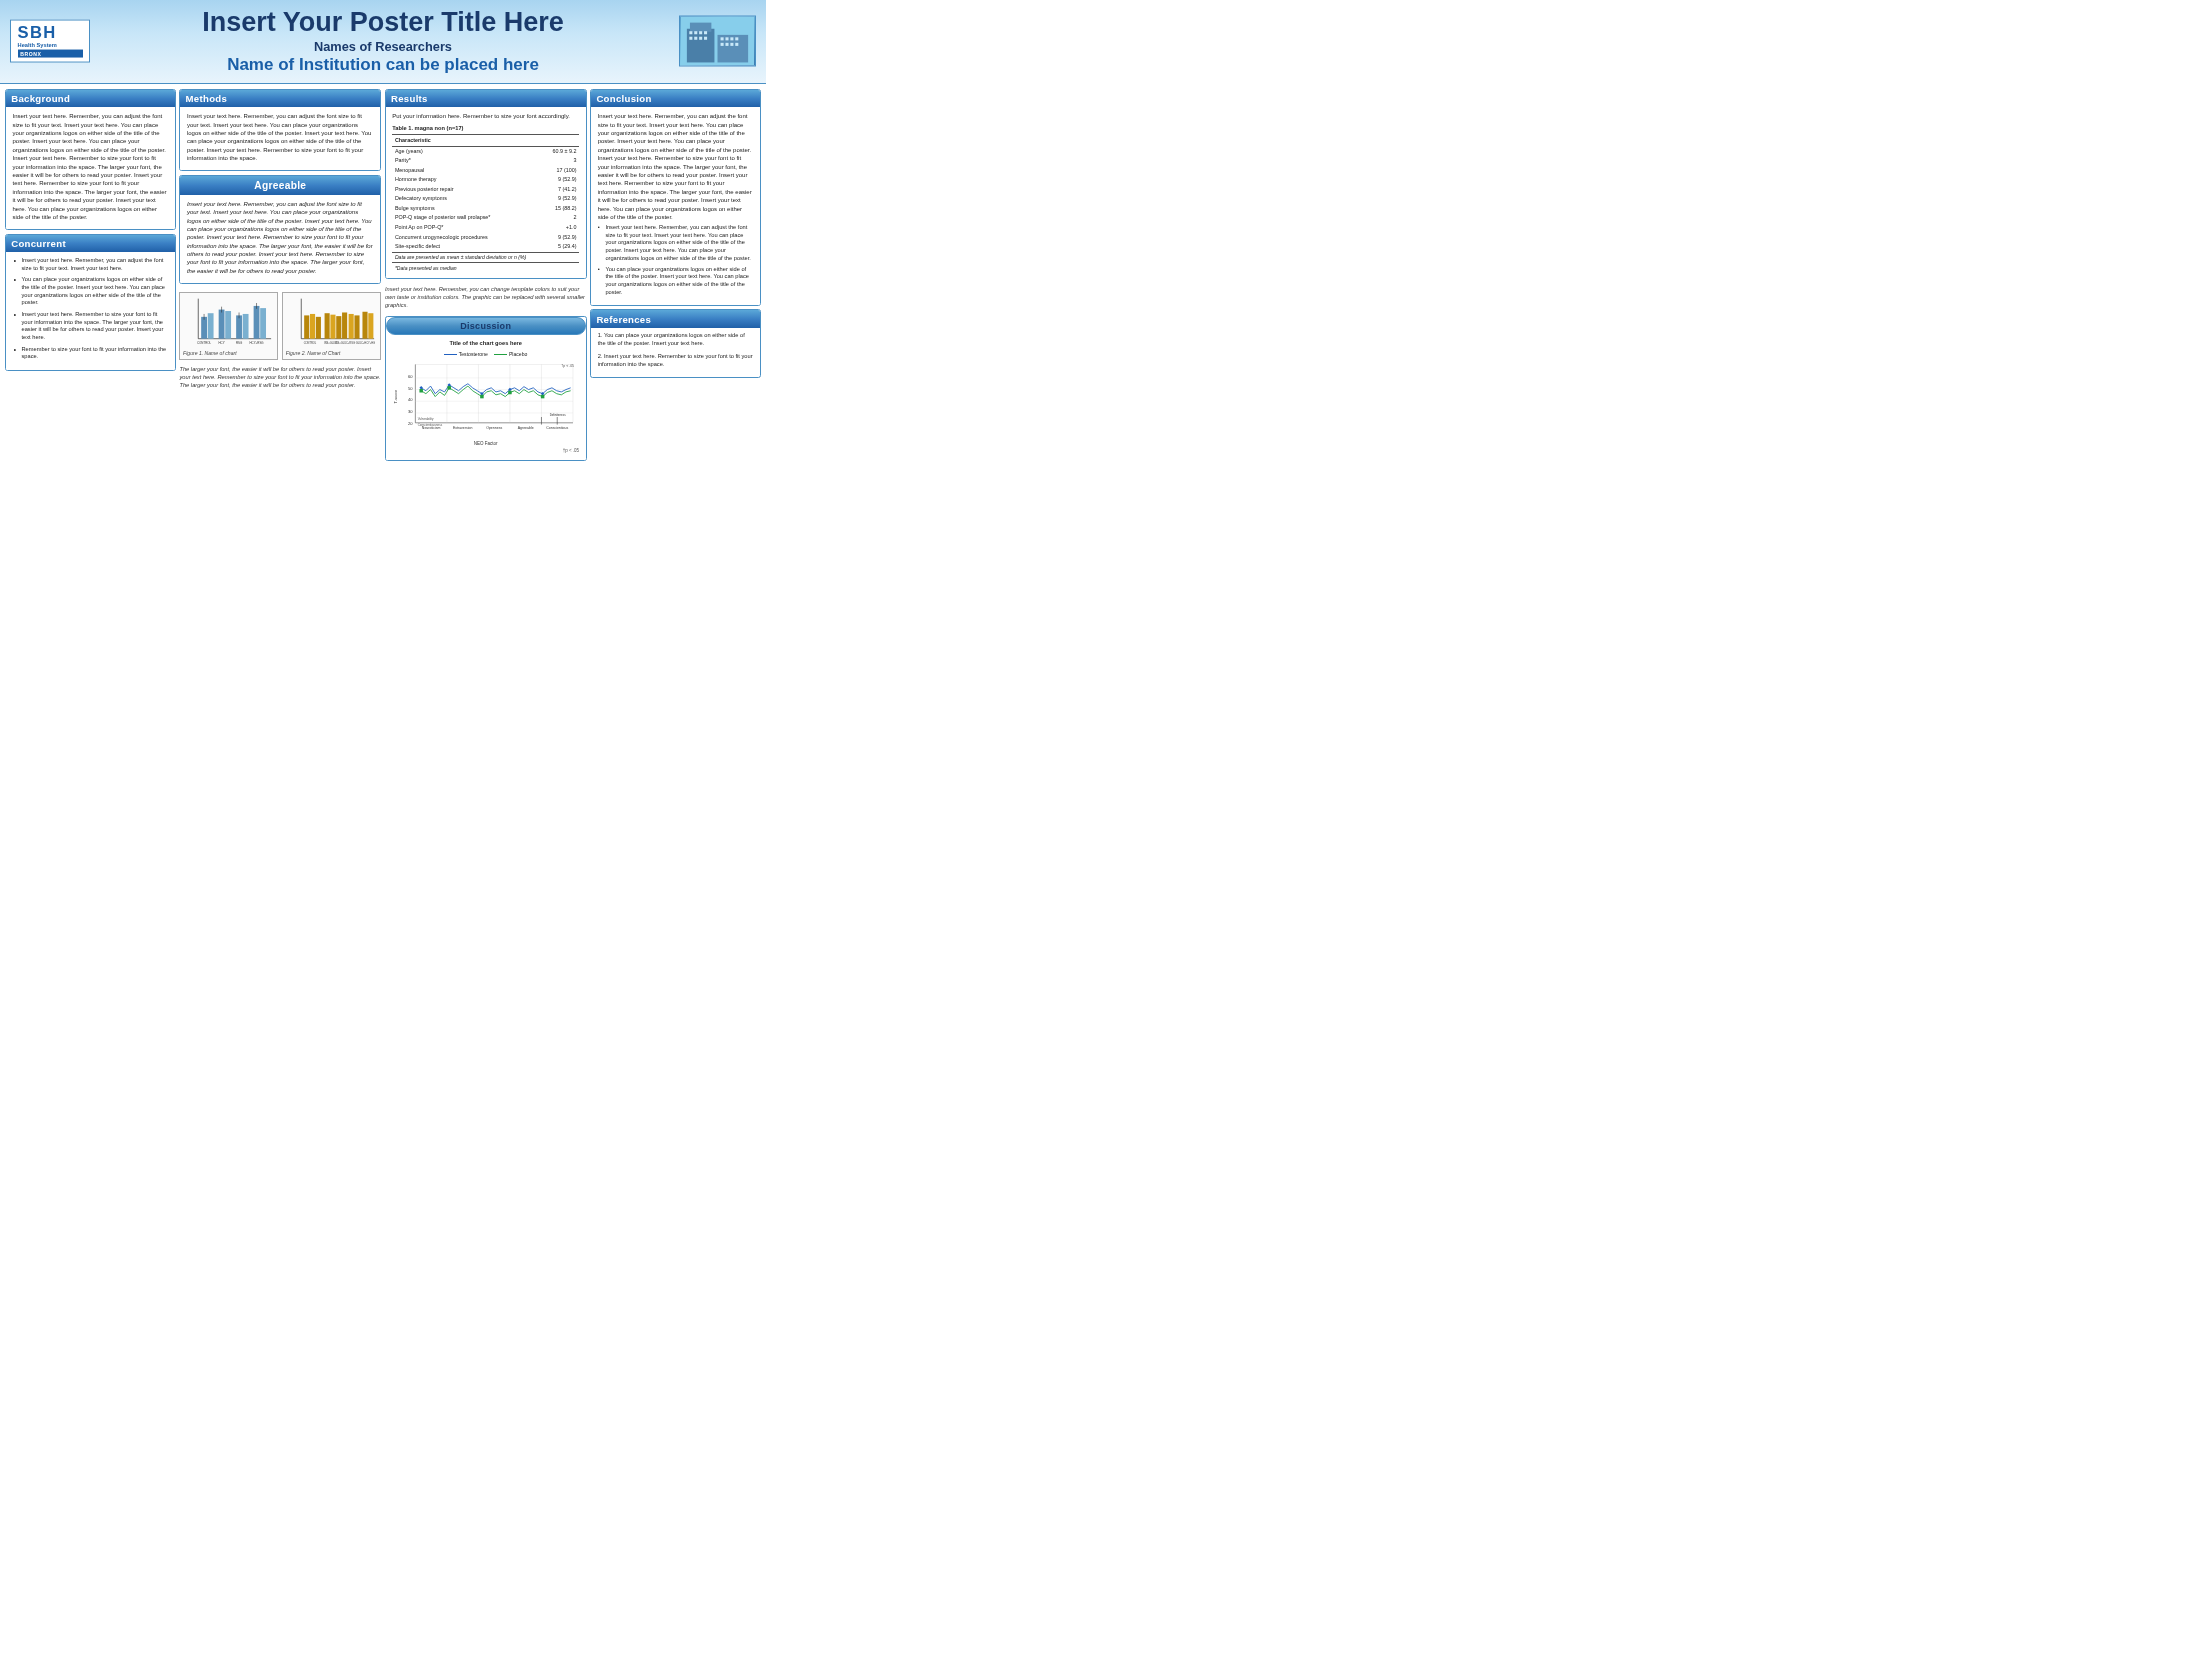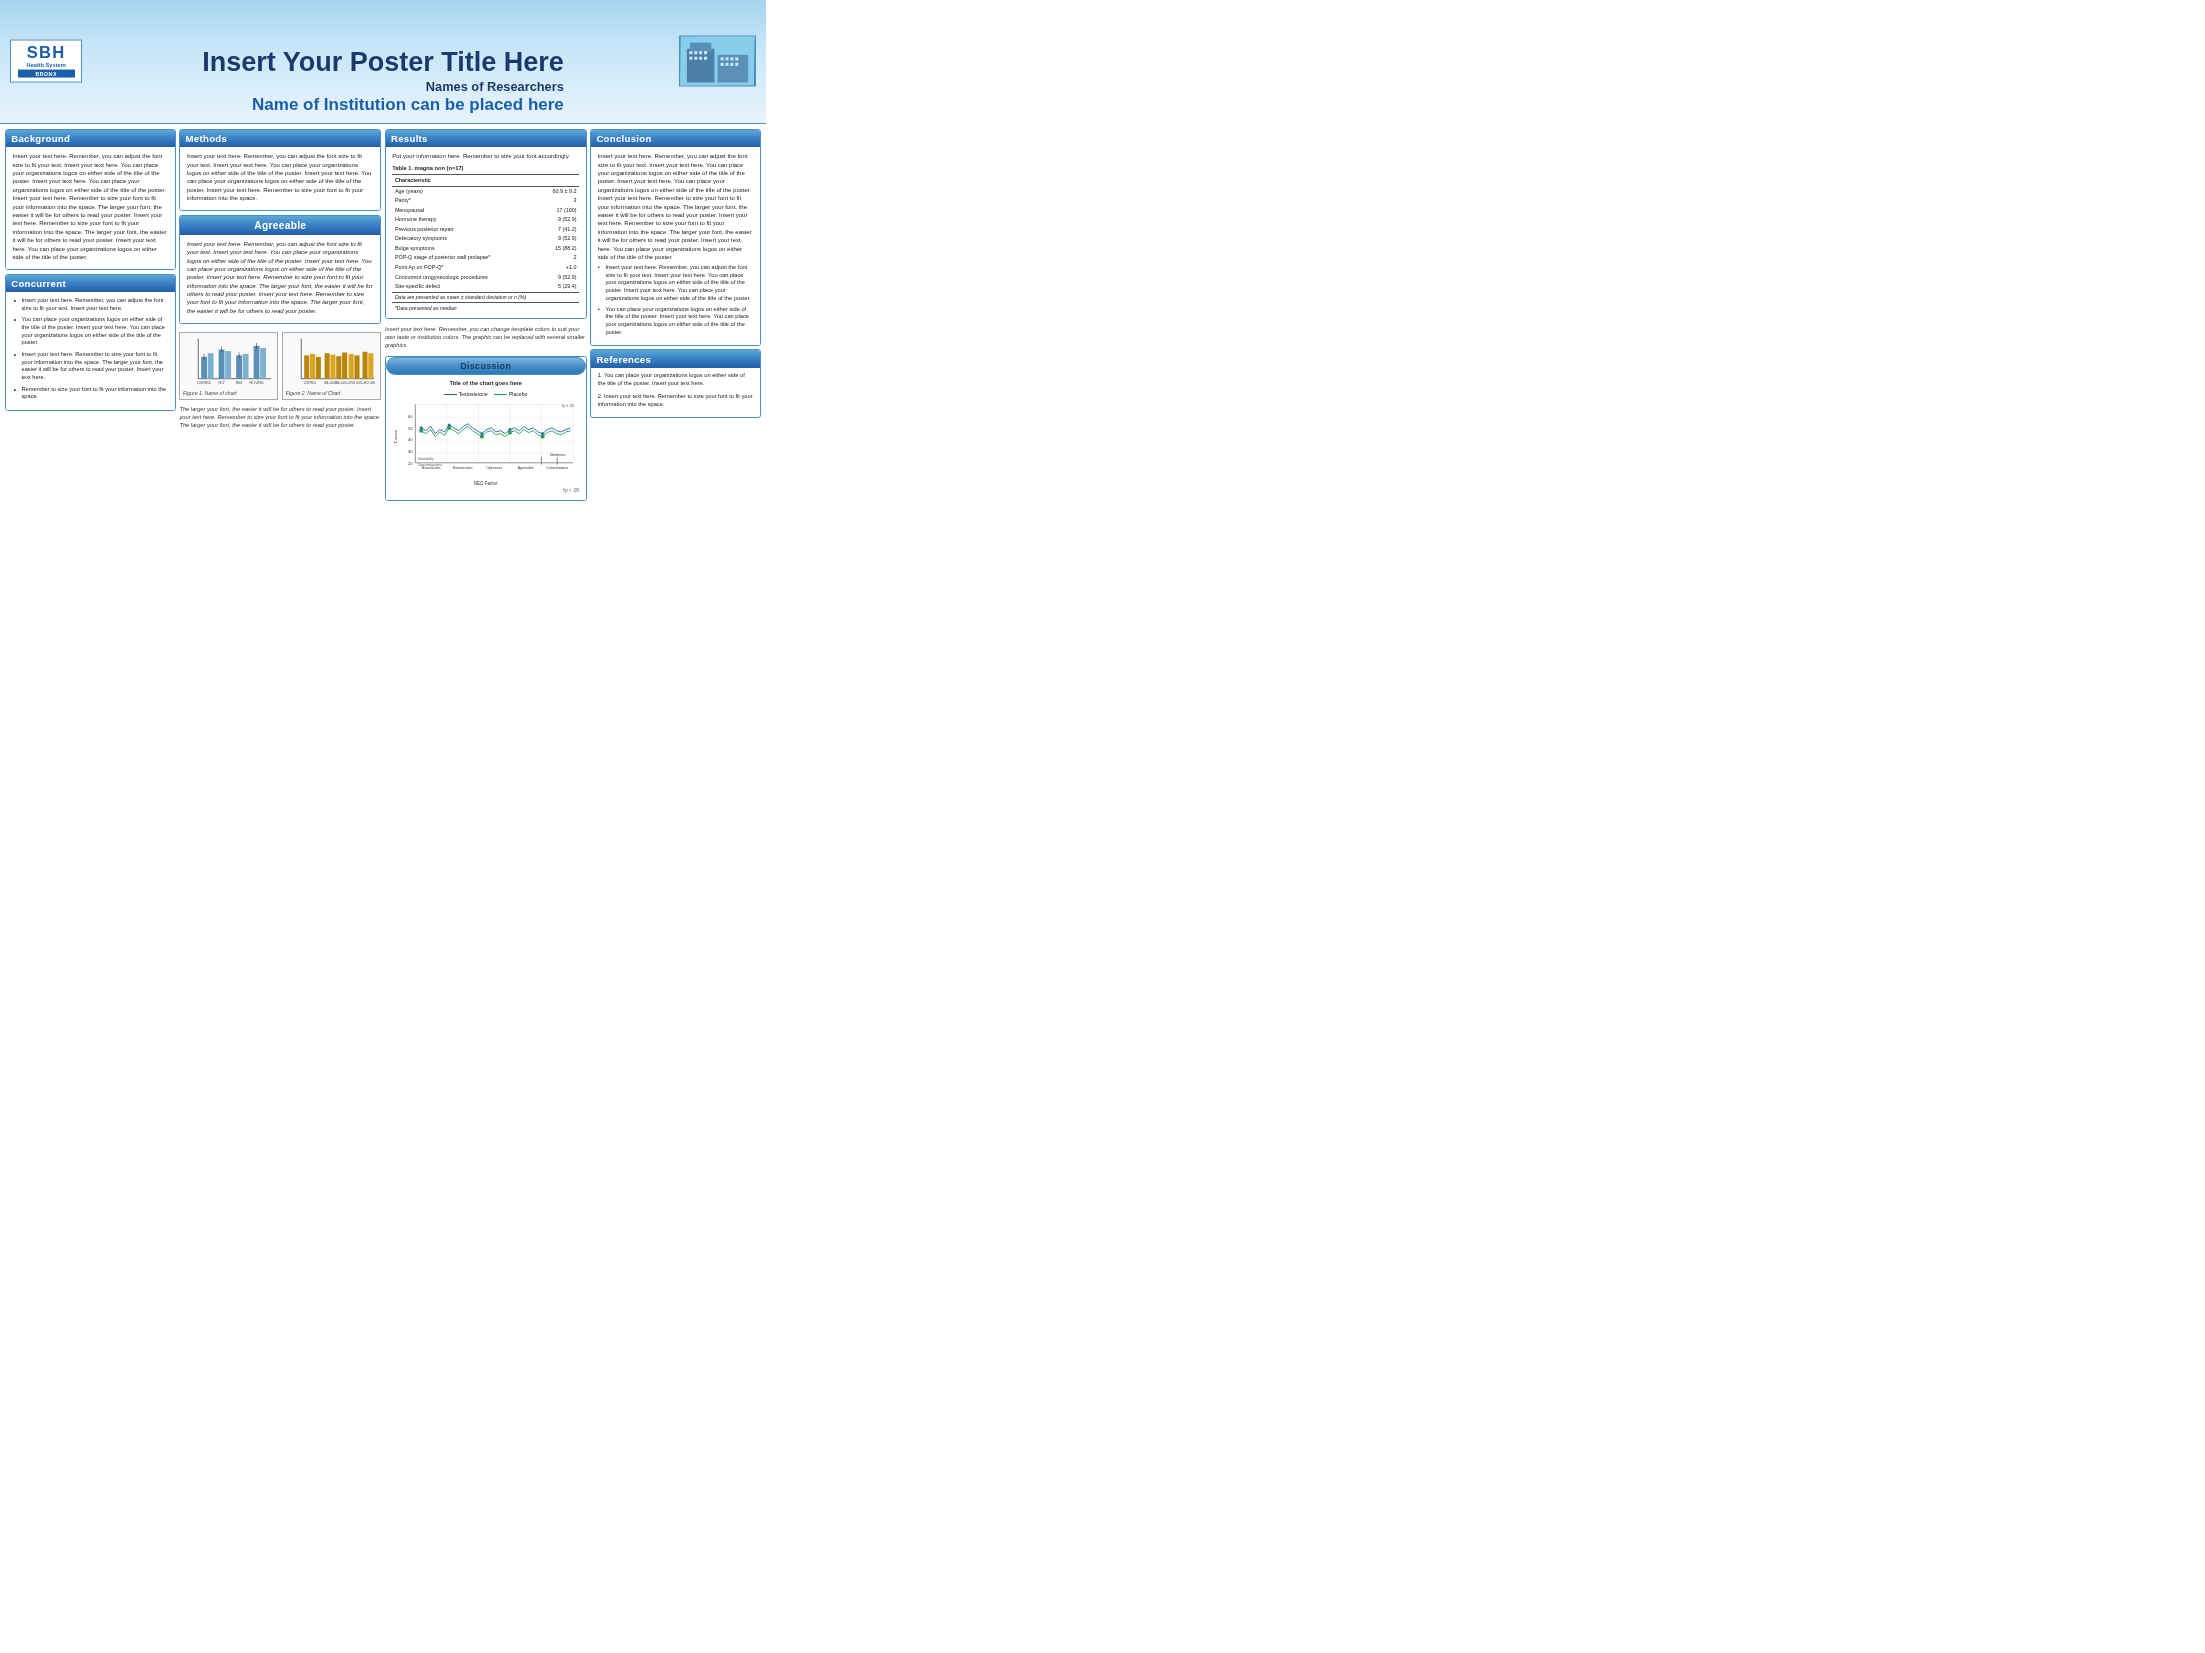--- a/index.html
+++ b/index.html
@@ -22,22 +22,22 @@
       border-bottom: 1.9px solid #4a90c4;
     }
     .header-logo {
       position: absolute;
       left: 10.2px;
       top: 50%;
       transform: translateY(-50%);
       background: #fff;
       border: 1.3px solid #4a90c4;
       padding: 3.8px 6.4px;
-      text-align: center;
-      width: 72px;
+      text-align: left;
+      width: 80px;
     }
     .logo-sbh {
       font-size: 16.6px;
       font-weight: 900;
       color: #1a5fa8;
       letter-spacing: 1.3px;
       line-height: 1;
     }
     .logo-health {
       font-size: 5.7px;
@@ -48,22 +48,21 @@
     .logo-bronx {
       background: #1a5fa8;
       color: #fff;
       font-size: 5.1px;
       font-weight: bold;
       padding: 1.3px 2.6px;
       margin-top: 1.3px;
       letter-spacing: 0.6px;
     }
     .header-center {
-      text-align: right;
-      margin-top: 40px;
+      text-align: center;
     }
     .header-title {
       font-size: 27px;
       font-weight: 900;
       color: #1a3a6b;
       line-height: 1.1;
     }
     .header-subtitle {
       font-size: 12.8px;
       font-weight: bold;

